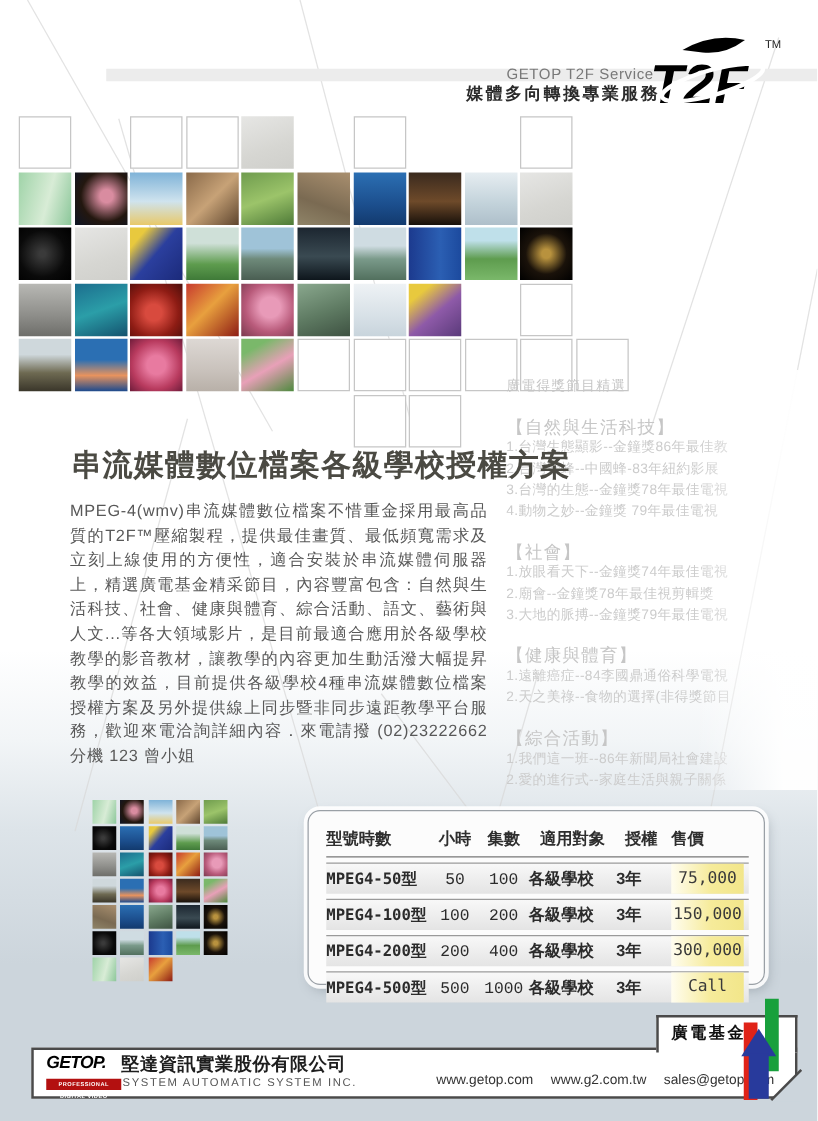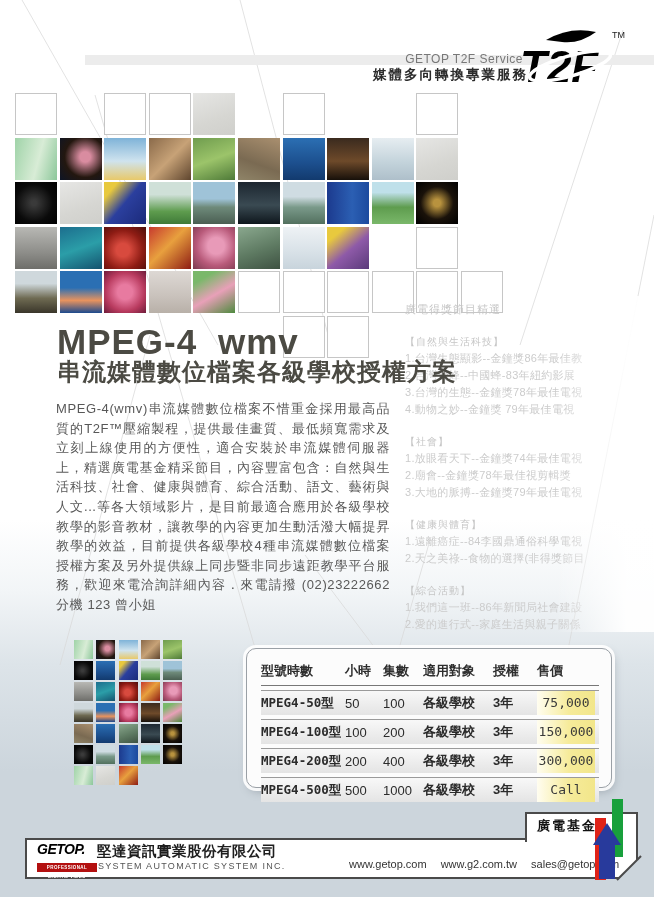--- a/index.html
+++ b/index.html
@@ -57,39 +57,39 @@
 
   
   .headline1{position:absolute;left:57px;top:322px;font-size:35px;font-weight:bold;color:#4b4a43;letter-spacing:1px;word-spacing:10px;z-index:3;}
   .headline2{position:absolute;left:57px;top:356px;font-size:24px;font-weight:bold;color:#4b4a43;letter-spacing:1px;z-index:3;}
   .body-text{position:absolute;left:56px;top:399px;width:334px;font-size:13px;line-height:19.6px;color:#585858;letter-spacing:.6px;text-align:justify;z-index:3;}
 
   
   .awards{position:absolute;left:405px;top:301px;width:240px;z-index:2;color:#c6c6c6;}
   .awards-title{font-size:11px;line-height:17px;letter-spacing:1px;white-space:nowrap;}
   .award-section{margin-top:15px;}
-  .award-heading{font-size:10px;line-height:17px;letter-spacing:1px;white-space:nowrap;}
+  .award-heading{font-size:14px;line-height:17px;letter-spacing:1px;white-space:nowrap;}
   .award-item{font-size:11px;line-height:17px;letter-spacing:.3px;white-space:nowrap;overflow:hidden;width:240px;color:#cccccc;}
   .awards-fade{position:absolute;left:556px;top:296px;width:98px;height:336px;z-index:4;
     background:linear-gradient(90deg,rgba(255,255,255,0),rgba(255,255,255,.95) 72%);pointer-events:none;}
 
   
   .pricing-panel{position:absolute;left:246px;top:648px;width:366px;height:140px;z-index:5;
     background:#fcfcfc;border:1px solid #9aa0a6;border-radius:10px;
     box-shadow:0 0 0 3px rgba(255,255,255,.9), 2px 4px 9px rgba(100,110,120,.4);box-sizing:border-box;padding:10px 12px 0 14px;}
   .pricing-header,.prow{display:grid;grid-template-columns:84px 38px 40px 70px 40px 62px;align-items:center;}
   .pricing-header{height:24px;font-size:13px;font-weight:bold;color:#2e2e2e;}
   .pricing-sep{border-bottom:1.5px solid #777;margin:2px 0 0 0;}
   .prow{height:24px;margin-top:4px;border-top:1px solid #9a9a9a;background:linear-gradient(180deg,#f8f8f8,#e4e4e4);}
-  .pcol{}
+  .pcol{text-align:center;}
   .pcol0{text-align:left;}
   .pcol5{text-align:left;padding-left:4px;}
   .pcell{font-size:13px;color:#2b2b2b;}
   .pc-model{font-family:"DejaVu Sans Mono", monospace;font-weight:bold;font-size:12.5px;text-align:left;}
-  .pc-num{font-family:Liberation Sans, sans-serif;}
+  .pc-num{font-family:Liberation Mono, monospace;text-align:center;}
   .pc-cjk{font-weight:bold;}
   .pc-price{height:24px;}
   .price-tag{display:block;height:24px;line-height:24px;text-align:center;font-family:"DejaVu Sans Mono", monospace;font-size:13px;color:#3a3a3a;
     background:linear-gradient(90deg,#fffdf0,#f6eb9a 55%,#f2e68a);}
 
   
   .footer-bar{position:absolute;left:25px;top:838px;width:613px;height:41px;background:#fff;border:2px solid #4a4a4a;z-index:5;box-sizing:border-box;}
   .fund-box{position:absolute;left:525px;top:812px;width:113px;height:30px;background:#fff;border:2px solid #4a4a4a;border-bottom:none;z-index:6;box-sizing:border-box;}
   .fund-label{position:absolute;left:537px;top:817px;font-size:13px;font-weight:bold;color:#111;letter-spacing:2px;z-index:7;}
   .notch-cover{position:absolute;left:616px;top:857px;width:24px;height:24px;z-index:8;background:#ccd5dc;clip-path:polygon(100% 0,100% 100%,0 100%);}
@@ -178,21 +178,20 @@
       <div class="tile tile-empty" style="left: 238px; top: 271.4px;"></div>
       <div class="tile tile-empty" style="left: 282.6px; top: 271.4px;"></div>
       <div class="tile tile-empty" style="left: 327.2px; top: 271.4px;"></div>
       <div class="tile tile-empty" style="left: 371.8px; top: 271.4px;"></div>
       <div class="tile tile-empty" style="left: 416.4px; top: 271.4px;"></div>
       <div class="tile tile-empty" style="left: 461px; top: 271.4px;"></div>
       <div class="tile tile-empty" style="left: 282.6px; top: 316px;"></div>
       <div class="tile tile-empty" style="left: 327.2px; top: 316px;"></div>
     </div>
 
-  <div class="headline1">MPEG-4 wmv</div>
   <div class="headline2">串流媒體數位檔案各級學校授權方案</div>
   <div class="body-text">MPEG-4(wmv)串流媒體數位檔案不惜重金採用最高品質的T2F™壓縮製程，提供最佳畫質、最低頻寬需求及立刻上線使用的方便性，適合安裝於串流媒體伺服器上，精選廣電基金精采節目，內容豐富包含：自然與生活科技、社會、健康與體育、綜合活動、語文、藝術與人文...等各大領域影片，是目前最適合應用於各級學校教學的影音教材，讓教學的內容更加生動活潑大幅提昇教學的效益，目前提供各級學校4種串流媒體數位檔案授權方案及另外提供線上同步暨非同步遠距教學平台服務，歡迎來電洽詢詳細內容．來電請撥 (02)23222662 分機 123 曾小姐</div>
 
   <div class="awards">
     <div class="awards-title">廣電得獎節目精選</div>
     <div>
         <div class="award-section">
           <div class="award-heading">【自然與生活科技】</div>
           <div class="award-item">1.台灣生態顯影--金鐘獎86年最佳教</div>
           <div class="award-item">2.台灣蜜蜂--中國蜂-83年紐約影展</div>

